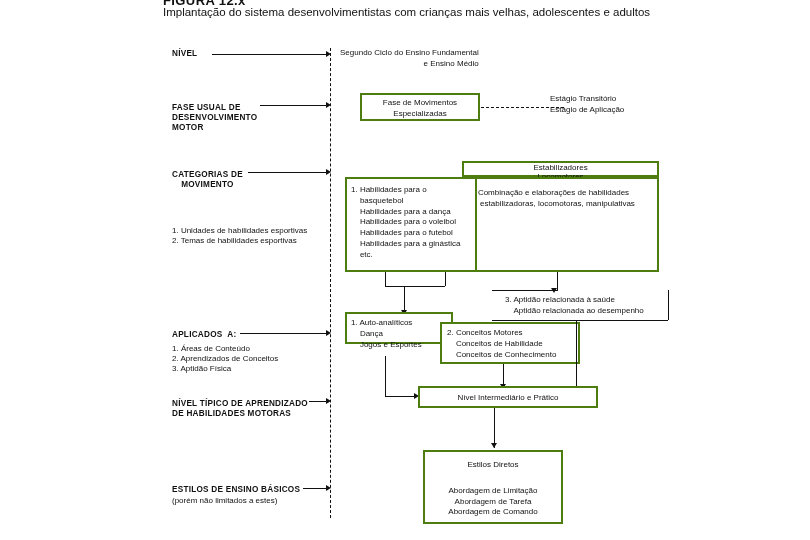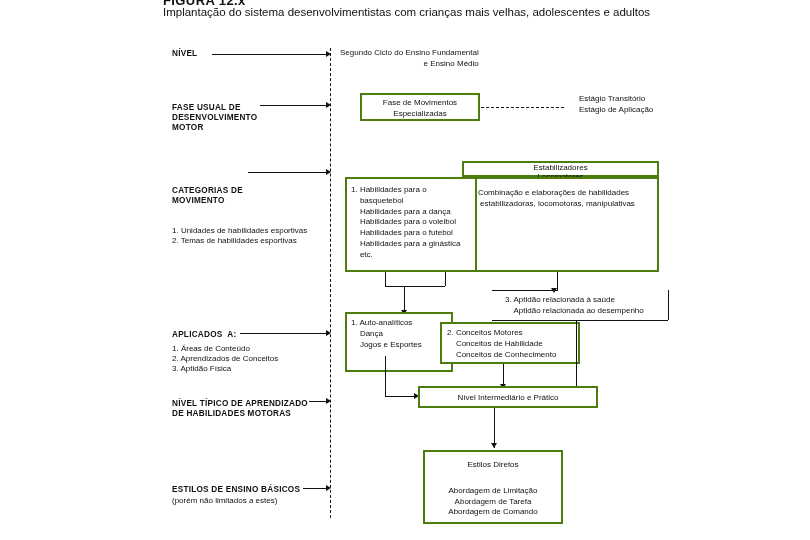--- a/index.html
+++ b/index.html
@@ -137,24 +137,24 @@
 MOTOR</div>
   <div class="abs hline" style="left:260px; top:105px; width:66px;"></div>
   <div class="abs arr-r" style="left:326px; top:102px;"></div>
 
   <div class="abs box" style="left:360px; top:93px; width:120px; height:28px;">
     <div class="txt box-txt center" style="padding-top:3px;">Fase de Movimentos
 Especializadas</div>
   </div>
 
   <div class="abs dash-h" style="left:481px; top:107px; width:83px;"></div>
-  <div class="abs txt plain" style="left:579px; top:94px;">Estágio Transitório
+  <div class="abs txt plain" style="left:550px; top:94px;">Estágio Transitório
 Estágio de Aplicação</div>
 
-  <div class="abs txt lbl-cap" style="left:172px; top:186px;">CATEGORIAS DE
+  <div class="abs txt lbl-cap" style="left:172px; top:170px;text-align:center;">CATEGORIAS DE
 MOVIMENTO</div>
   <div class="abs hline" style="left:248px; top:172px; width:78px;"></div>
   <div class="abs arr-r" style="left:326px; top:169px;"></div>
 
   <div class="abs txt lbl-list" style="left:172px; top:226px;">1. Unidades de habilidades esportivas
 2. Temas de habilidades esportivas</div>
 
   <div class="abs box" style="left:462px; top:161px; width:197px; height:16px;">
     <div class="cat-head">
       <div class="cat-cell" style="width:72px;">Estabilizadores</div>
@@ -192,21 +192,21 @@
   <div class="abs arr-d" style="left:551px; top:288px;"></div>
 
   <div class="abs txt lbl-cap" style="left:172px; top:330px;">APLICADOS  A:</div>
   <div class="abs hline" style="left:240px; top:333px; width:86px;"></div>
   <div class="abs arr-r" style="left:326px; top:330px;"></div>
 
   <div class="abs txt lbl-list" style="left:172px; top:344px;">1. Áreas de Conteúdo
 2. Aprendizados de Conceitos
 3. Aptidão Física</div>
 
-  <div class="abs box" style="left:345px; top:312px; width:108px; height:60px;">
+  <div class="abs box" style="left:345px; top:312px; width:108px; height:32px;">
     <div class="txt box-txt" style="padding:4px 0 0 4px;">1. Auto-analíticos
     Dança
     Jogos e Esportes</div>
   </div>
 
   <div class="abs box" style="left:440px; top:322px; width:140px; height:42px;">
     <div class="txt box-txt" style="padding:4px 0 0 5px;">2. Conceitos Motores
     Conceitos de Habilidade
     Conceitos de Conhecimento</div>
   </div>

